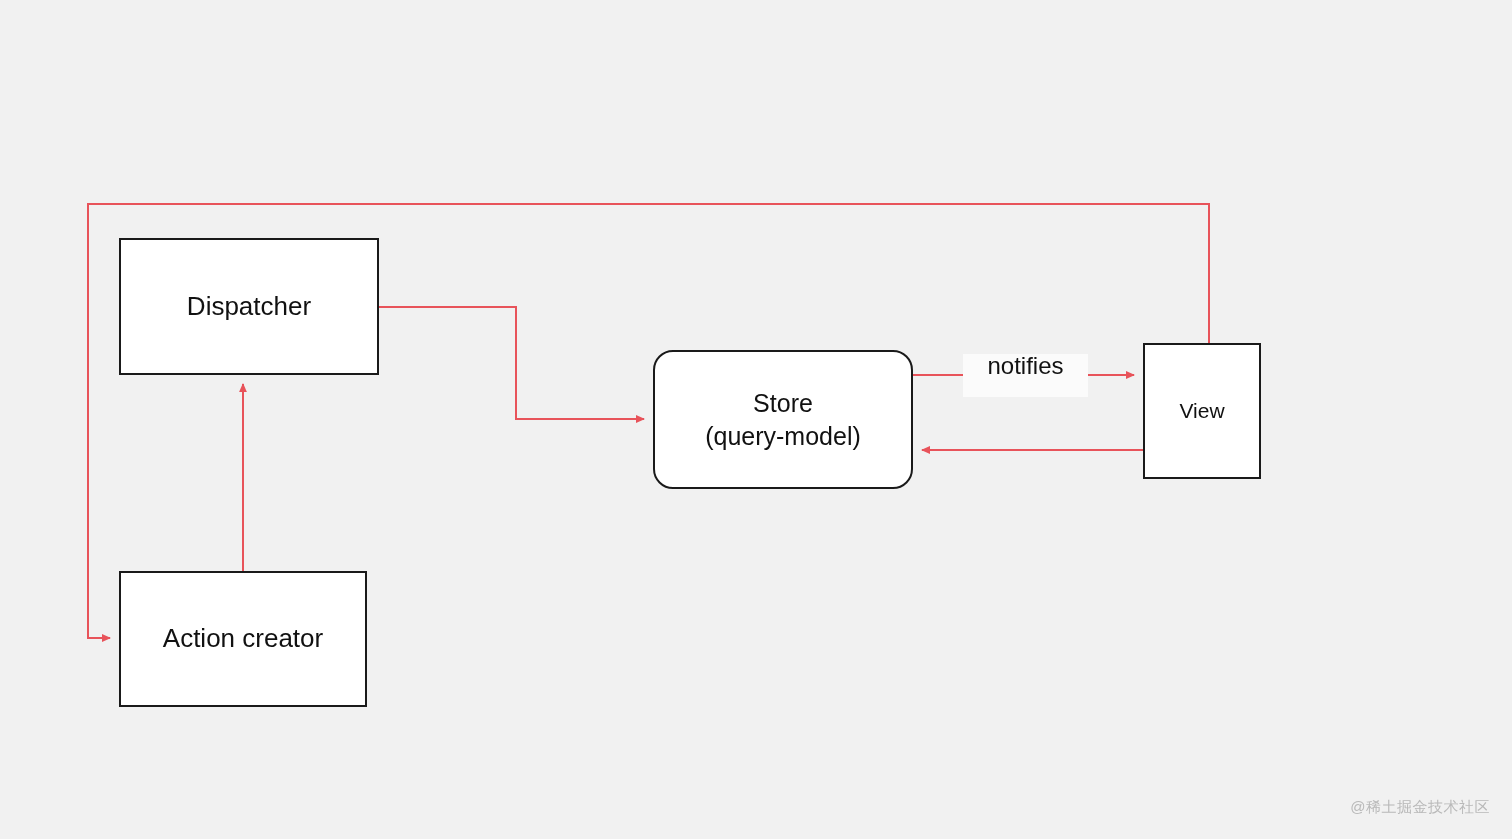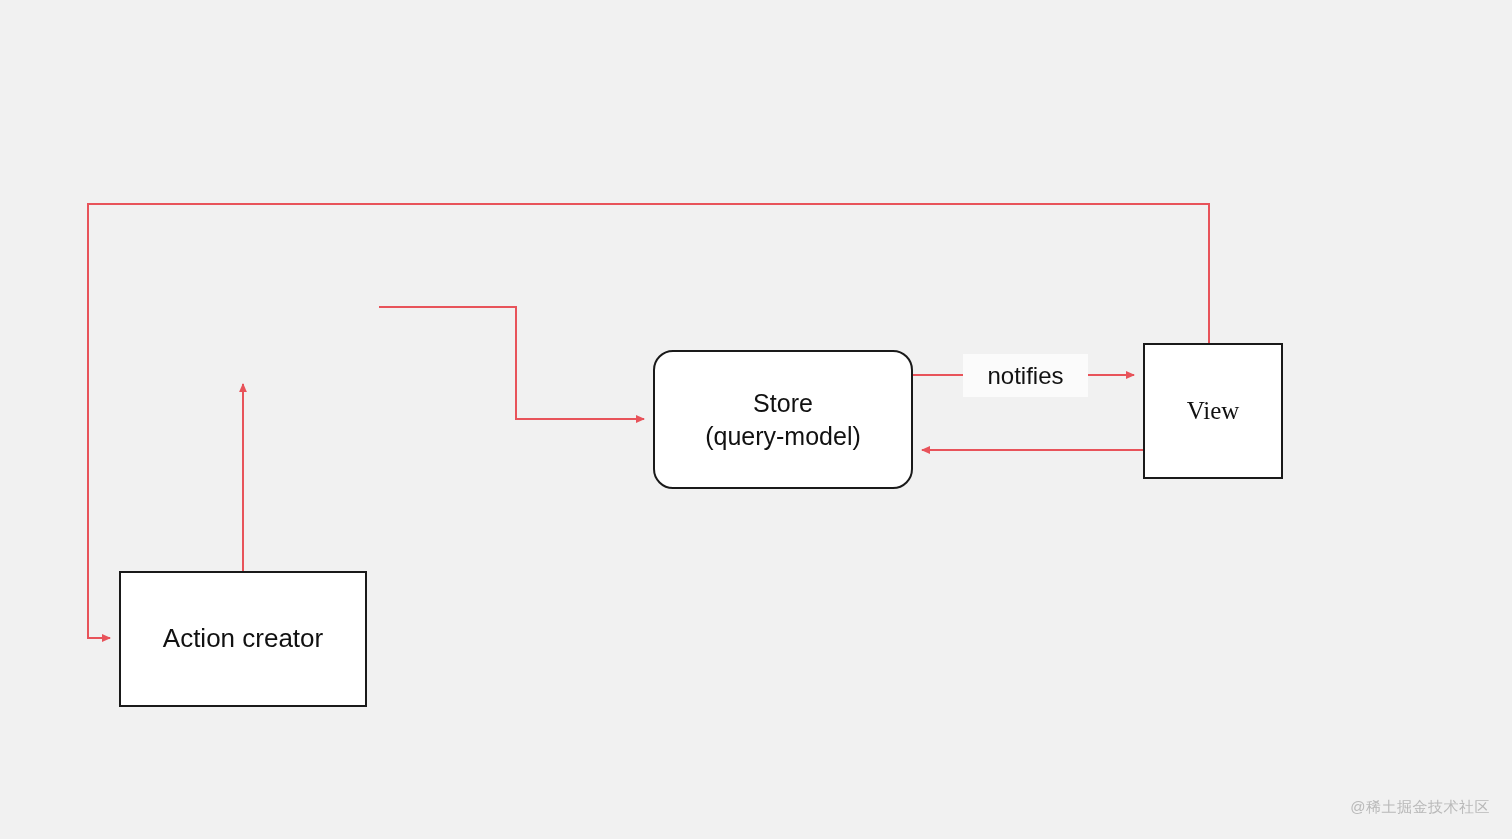--- a/index.html
+++ b/index.html
@@ -57,33 +57,32 @@
     font-size: 26px;
   }
   #node-store {
     left: 653px; top: 350px;
     width: 260px; height: 139px;
     font-size: 25px;
     border-radius: 20px;
   }
   #node-view {
     left: 1143px; top: 343px;
-    width: 140px; height: 136px;
-    font-size: 25px;
-    font-family: Liberation Serif, serif;
+    width: 118px; height: 136px;
+    font-size: 21px;
   }
   .edge-label {
     position: absolute;
     box-sizing: border-box;
     background: #fbfbfb;
     color: #111111;
     font-size: 24px;
     line-height: 1;
     display: flex;
-    align-items: center;
+    align-items: flex-start;
     justify-content: center;
     padding: 0 8px;
     white-space: nowrap;
   }
   #label-notifies {
     left: 963px; top: 354px;
     width: 125px; height: 43px;
   }
   #label-queries {
     left: 963px; top: 429px;
@@ -126,20 +125,23 @@
 
     <g>
       <path d="M 913 375 L 1134 375" fill="none" stroke="#e8535a" stroke-width="2" marker-end="url(#arrowhead)"></path>
     </g>
 
     <g>
       <path d="M 1143 450 L 922 450" fill="none" stroke="#e8535a" stroke-width="2" marker-end="url(#arrowhead)"></path>
     </g>
   </svg>
 
+  <div class="node" id="node-dispatcher">
+    <span class="node-label">Dispatcher</span>
+  </div>
 
   <div class="node" id="node-action-creator">
     <span class="node-label">Action creator</span>
   </div>
 
   <div class="node" id="node-store">
     <span class="node-label">Store
 (query-model)</span>
   </div>
 

